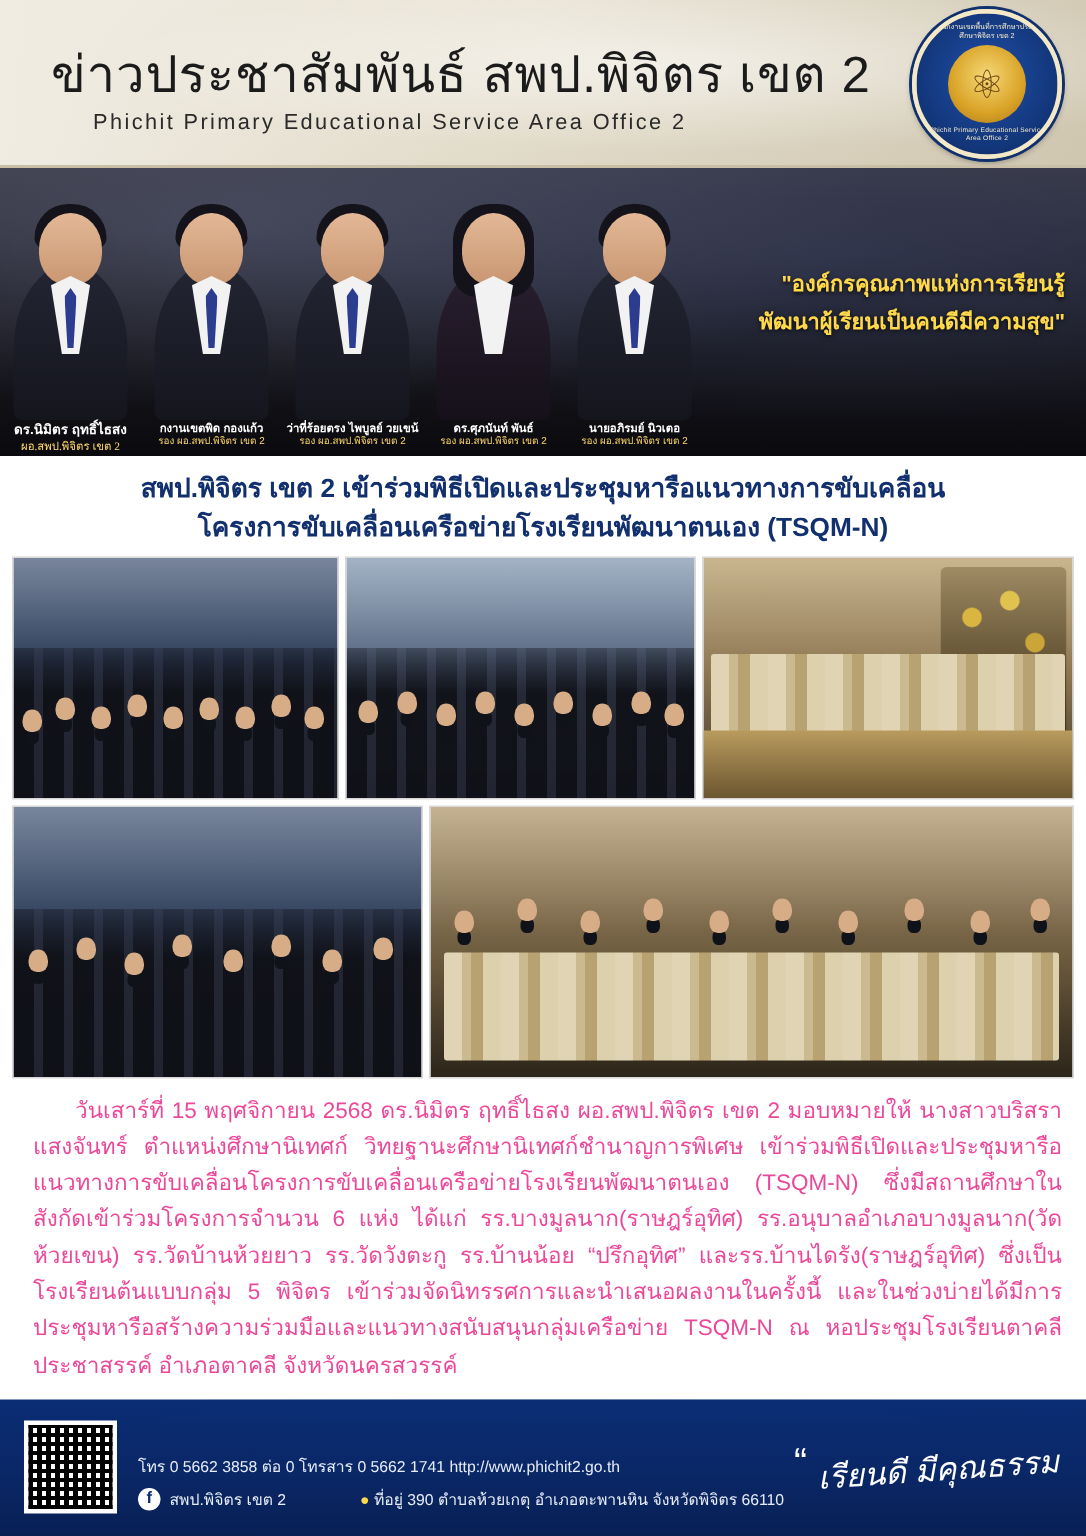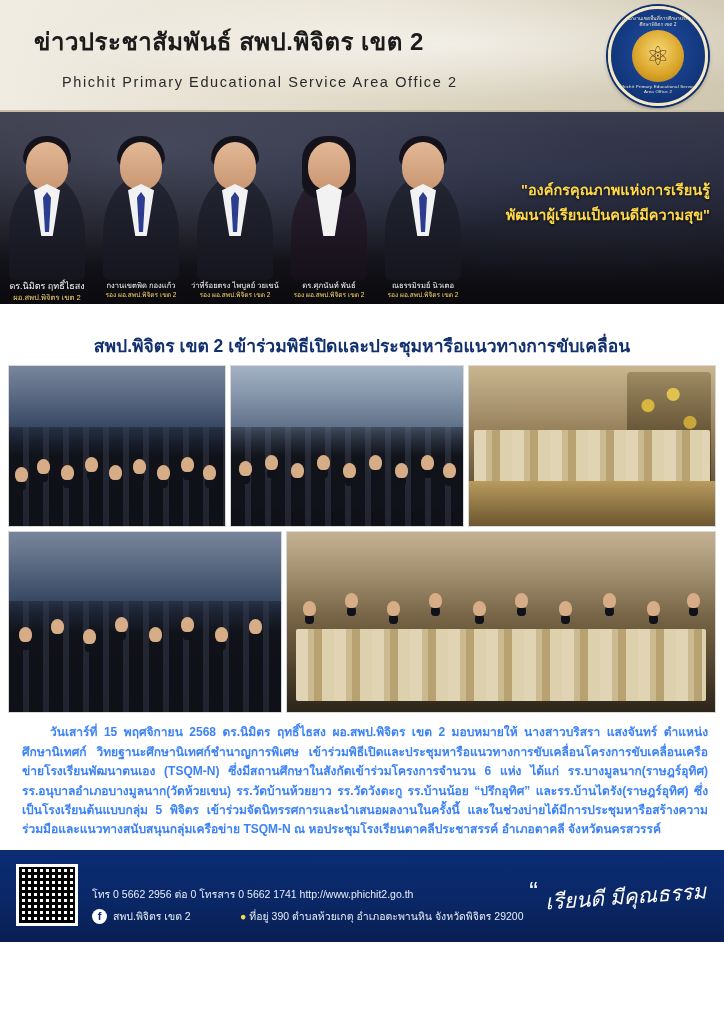--- a/index.html
+++ b/index.html
@@ -42,22 +42,22 @@
     position: absolute;
     right: 150px; top: 84px;
     font-size: 19px;
     color: rgba(150,40,30,0.35);
     letter-spacing: 1px;
     white-space: nowrap;
   }
   .header-title-th {
     position: absolute;
     left: 34px; top: 22px;
-    font-size: 24px;
-    font-weight: bold;
+    font-size: 34px;
+    font-weight: normal;
     color: #1b1b1b;
     letter-spacing: 0.5px;
     white-space: nowrap;
   }
   .header-title-en {
     position: absolute;
     left: 62px; top: 74px;
     font-size: 14.5px;
     color: #2a2a2a;
     letter-spacing: 1.6px;
@@ -177,24 +177,24 @@
     width: 470px;
     display: flex;
   }
   .exec-name-cell {
     flex: 1 1 0;
     text-align: center;
     color: #ffffff;
     line-height: 1.25;
     padding: 0 2px;
   }
-  .exec-name-cell .nm { font-size: 7.6px; font-weight: normal; }
+  .exec-name-cell .nm { font-size: 7.6px; font-weight: bold; }
   .exec-name-cell .pos { font-size: 6.6px; color: #ffd86b; }
   .exec-name-cell.primary .nm { font-size: 9px; }
-  .exec-name-cell.primary .pos { font-size: 7.6px; }
+  .exec-name-cell.primary .pos { font-size: 7.6px; font-family: Liberation Serif, serif; }
 
   .slogan {
     position: absolute;
     right: 14px; top: 66px;
     text-align: right;
     color: #ffd94a;
     font-weight: bold;
     font-size: 14.5px;
     line-height: 1.7;
     text-shadow: 0 1px 3px rgba(0,0,0,0.8);
@@ -212,21 +212,20 @@
   .headline {
     background: #ffffff;
     padding: 8px 16px 6px;
     text-align: center;
   }
   .headline .l1, .headline .l2 {
     font-size: 17.5px;
     font-weight: bold;
     color: #12306e;
     line-height: 1.5;
-    margin-top: 21px;
   }
 
   
   .photos {
     padding: 0 8px;
   }
   .photo-row {
     display: flex;
     gap: 4px;
     margin-bottom: 4px;
@@ -303,24 +302,24 @@
     background:
       repeating-linear-gradient(90deg,
         #e0d4b4 0 12px, #cbb98f 12px 18px, #b9a272 18px 26px, #ddd0ad 26px 38px);
     border-radius: 2px;
   }
 
   
   .article {
     padding: 6px 16px 10px 22px;
     text-align: justify;
-    font-size: 12px;
+    font-size: 15px;
     line-height: 1.62;
-    color: #3b82f6;
-    font-weight: bold;
+    color: #ec4899;
+    font-weight: normal;
   }
   .article p { text-indent: 28px; }
 
   
   .footer {
     position: relative;
     height: 92px;
     background: linear-gradient(180deg, #0b2d74 0%, #0a2766 55%, #081f53 100%);
     color: #fff;
     overflow: hidden;
@@ -455,34 +454,35 @@
       </div>
       <div class="exec-name-cell">
         <div class="nm">ว่าที่ร้อยตรง ไพบูลย์ วยเขน้</div>
         <div class="pos">รอง ผอ.สพป.พิจิตร เขต 2</div>
       </div>
       <div class="exec-name-cell">
         <div class="nm">ดร.ศุภนันท์ พันธ์</div>
         <div class="pos">รอง ผอ.สพป.พิจิตร เขต 2</div>
       </div>
       <div class="exec-name-cell">
-        <div class="nm">ณธรรมิรมย์ นิวเตอ</div>
+        <div class="nm">นายอภิรมย์ นิวเตอ</div>
         <div class="pos">รอง ผอ.สพป.พิจิตร เขต 2</div>
       </div>
     </div>
 
     <div class="slogan">
       <div>"องค์กรคุณภาพแห่งการเรียนรู้</div>
       <div>พัฒนาผู้เรียนเป็นคนดีมีความสุข"</div>
     </div>
 
   </div>
 
   <div class="headline">
     <div class="l1">สพป.พิจิตร เขต 2 เข้าร่วมพิธีเปิดและประชุมหารือแนวทางการขับเคลื่อน</div>
+    <div class="l2">โครงการขับเคลื่อนเครือข่ายโรงเรียนพัฒนาตนเอง (TSQM-N)</div>
   </div>
 
   <div class="photos">
     <div class="photo-row r1">
       <div class="ph ph1 scene-a">
         <div class="stage-bg"></div>
           <div class="crowd"></div>
         <div class="heads">
           <i style="left:6px;  bottom:44px;"></i>
             <i style="left:28px; bottom:52px;"></i>
@@ -560,29 +560,29 @@
     <p>วันเสาร์ที่ 15 พฤศจิกายน 2568 ดร.นิมิตร ฤทธิ์ไธสง ผอ.สพป.พิจิตร เขต 2 มอบหมายให้ นางสาวบริสรา แสงจันทร์ ตำแหน่งศึกษานิเทศก์ วิทยฐานะศึกษานิเทศก์ชำนาญการพิเศษ เข้าร่วมพิธีเปิดและประชุมหารือแนวทางการขับเคลื่อนโครงการขับเคลื่อนเครือข่ายโรงเรียนพัฒนาตนเอง (TSQM-N) ซึ่งมีสถานศึกษาในสังกัดเข้าร่วมโครงการจำนวน 6 แห่ง ได้แก่ รร.บางมูลนาก(ราษฎร์อุทิศ) รร.อนุบาลอำเภอบางมูลนาก(วัดห้วยเขน) รร.วัดบ้านห้วยยาว รร.วัดวังตะกู รร.บ้านน้อย “ปรึกอุทิศ” และรร.บ้านไดรัง(ราษฎร์อุทิศ) ซึ่งเป็นโรงเรียนต้นแบบกลุ่ม 5 พิจิตร เข้าร่วมจัดนิทรรศการและนำเสนอผลงานในครั้งนี้ และในช่วงบ่ายได้มีการประชุมหารือสร้างความร่วมมือและแนวทางสนับสนุนกลุ่มเครือข่าย TSQM-N ณ หอประชุมโรงเรียนตาคลีประชาสรรค์ อำเภอตาคลี จังหวัดนครสวรรค์</p>
   </div>
 
   <div class="footer">
     <div class="footer-wave"></div>
 
     <div class="qr">
       <div class="qr-inner"></div>
     </div>
 
-    <div class="footer-line1">โทร 0 5662 2956 ต่อ 0 โทรสาร 0 5662 1741    http://www.phichit2.go.th</div>
+    <div class="footer-line1">โทร 0 5662 3858 ต่อ 0 โทรสาร 0 5662 1741    http://www.phichit2.go.th</div>
 
     <div class="fb-row">
       <span class="fb-badge">f</span>
       <span class="fb-text">สพป.พิจิตร เขต 2</span>
     </div>
 
     <div class="addr">
       <span class="pin">●</span>
-      <span>ที่อยู่ 390 ตำบลห้วยเกตุ อำเภอตะพานหิน จังหวัดพิจิตร 29200</span>
+      <span>ที่อยู่ 390 ตำบลห้วยเกตุ อำเภอตะพานหิน จังหวัดพิจิตร 66110</span>
     </div>
 
     <div class="sig-quote">“</div>
     <div class="signature">เรียนดี มีคุณธรรม</div>
   </div>
 
 </div>
 
 </body></html>

